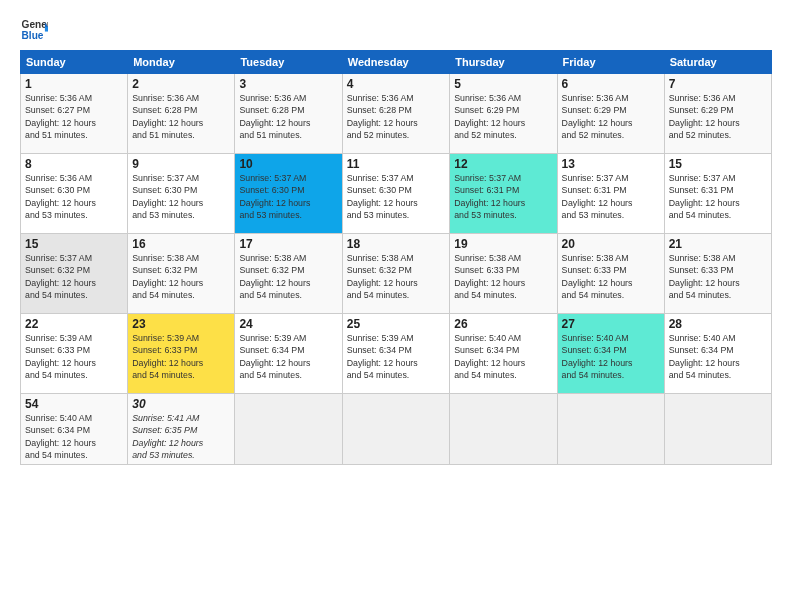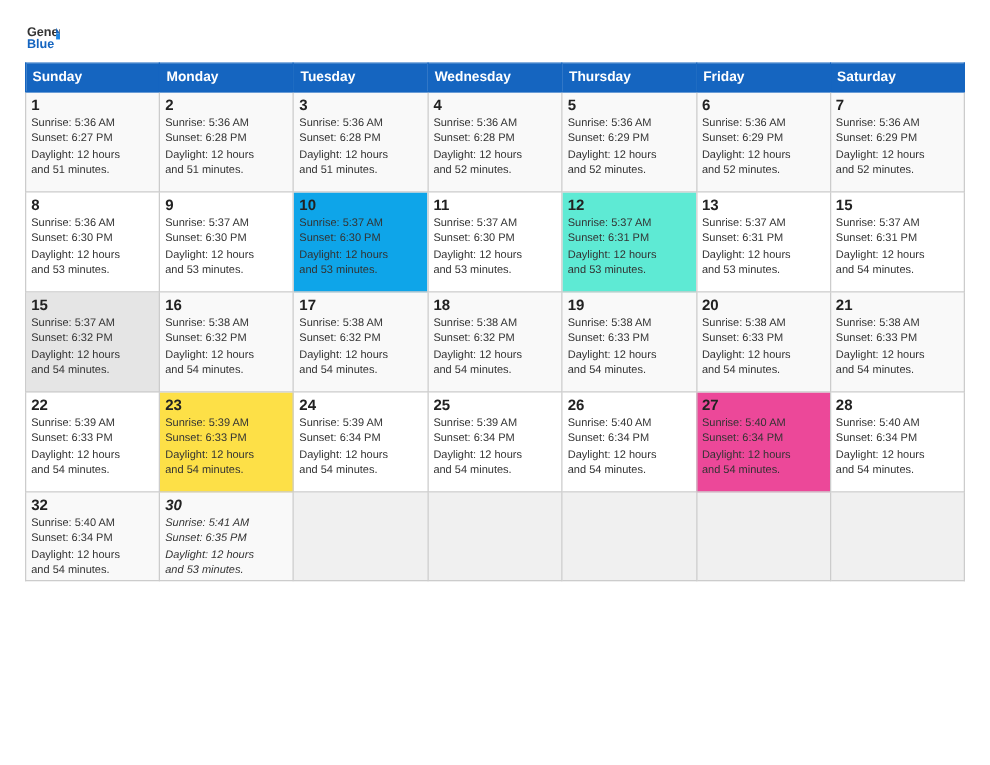--- a/index.html
+++ b/index.html
@@ -226,32 +226,32 @@
             <div class="day-info">Sunrise: 5:39 AM<br>Sunset: 6:34 PM<br>Daylight: 12 hours<br>and 54 minutes.</div>
           </td>
           <td style="background: rgb(255, 255, 255);">
             <span class="day-num">25</span>
             <div class="day-info">Sunrise: 5:39 AM<br>Sunset: 6:34 PM<br>Daylight: 12 hours<br>and 54 minutes.</div>
           </td>
           <td style="background: rgb(255, 255, 255);">
             <span class="day-num">26</span>
             <div class="day-info">Sunrise: 5:40 AM<br>Sunset: 6:34 PM<br>Daylight: 12 hours<br>and 54 minutes.</div>
           </td>
-          <td style="background: #ec4899;">
+          <td style="background: #5eead4;">
             <span class="day-num">27</span>
             <div class="day-info">Sunrise: 5:40 AM<br>Sunset: 6:34 PM<br>Daylight: 12 hours<br>and 54 minutes.</div>
           </td>
           <td style="background: rgb(255, 255, 255);">
             <span class="day-num">28</span>
             <div class="day-info">Sunrise: 5:40 AM<br>Sunset: 6:34 PM<br>Daylight: 12 hours<br>and 54 minutes.</div>
           </td>
         </tr>
         <tr class="last-row">
           <td style="background: rgb(249, 249, 249);">
-            <span class="day-num">32</span>
+            <span class="day-num">54</span>
             <div class="day-info">Sunrise: 5:40 AM<br>Sunset: 6:34 PM<br>Daylight: 12 hours<br>and 54 minutes.</div>
           </td>
           <td style="background: rgb(249, 249, 249); font-style: italic;">
             <span class="day-num">30</span>
             <div class="day-info">Sunrise: 5:41 AM<br>Sunset: 6:35 PM<br>Daylight: 12 hours<br>and 53 minutes.</div>
           </td>
           <td class="empty-cell"></td>
           <td class="empty-cell"></td>
           <td class="empty-cell"></td>
           <td class="empty-cell"></td>

